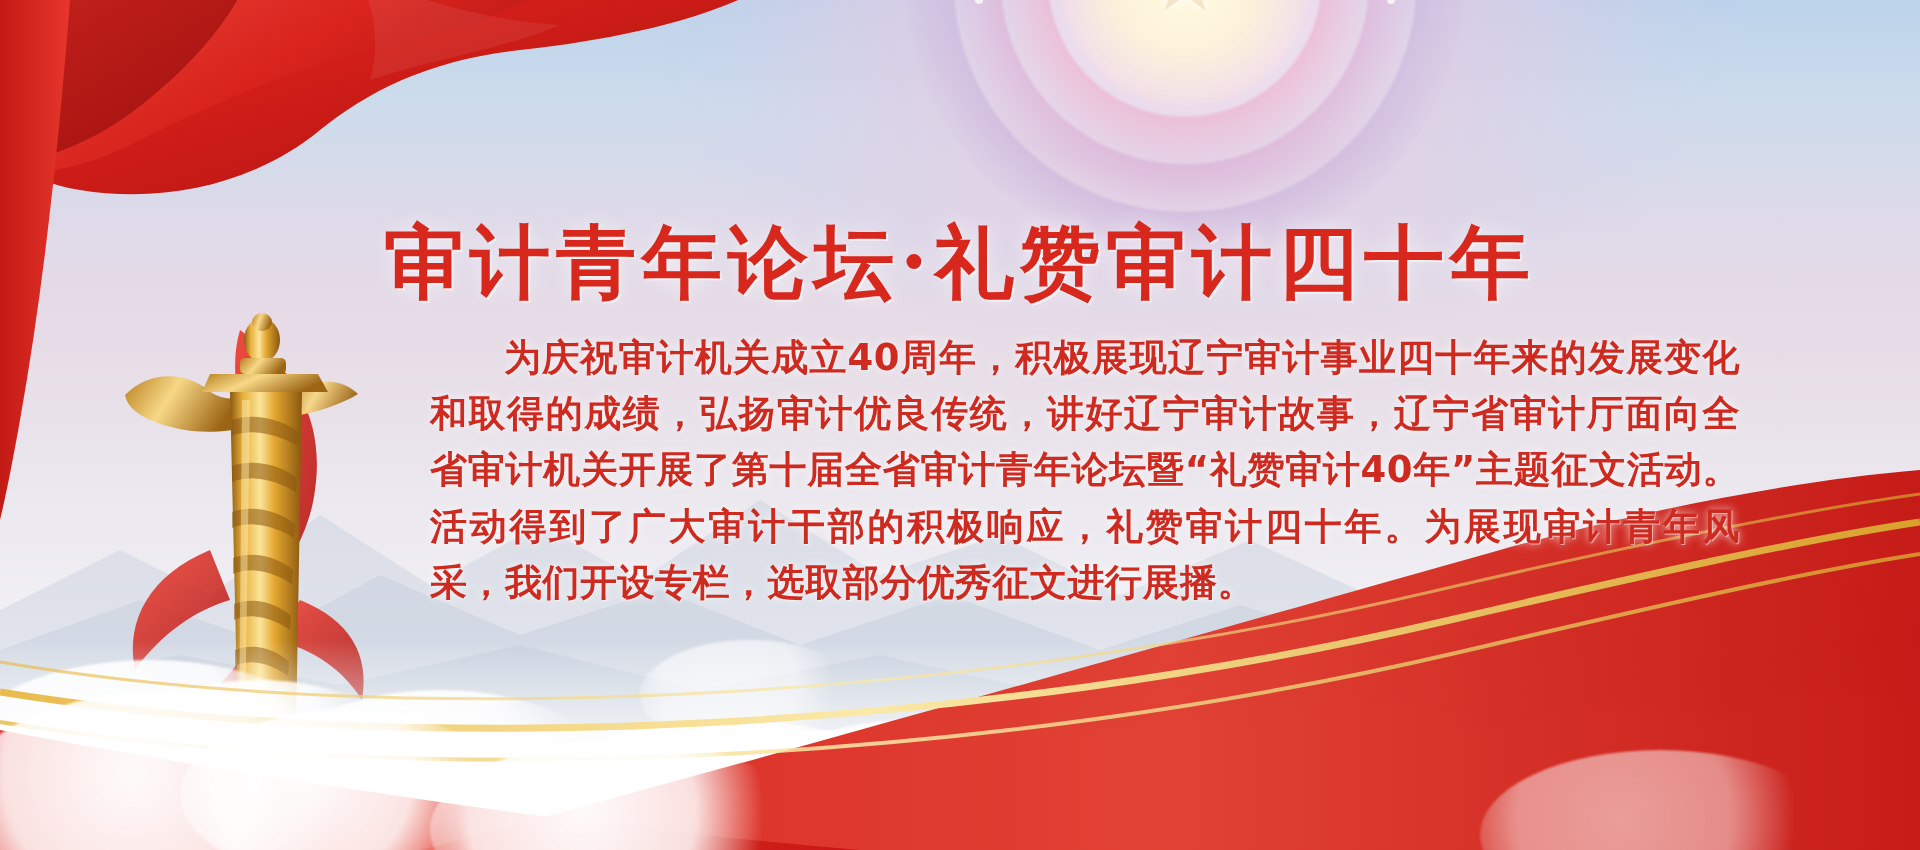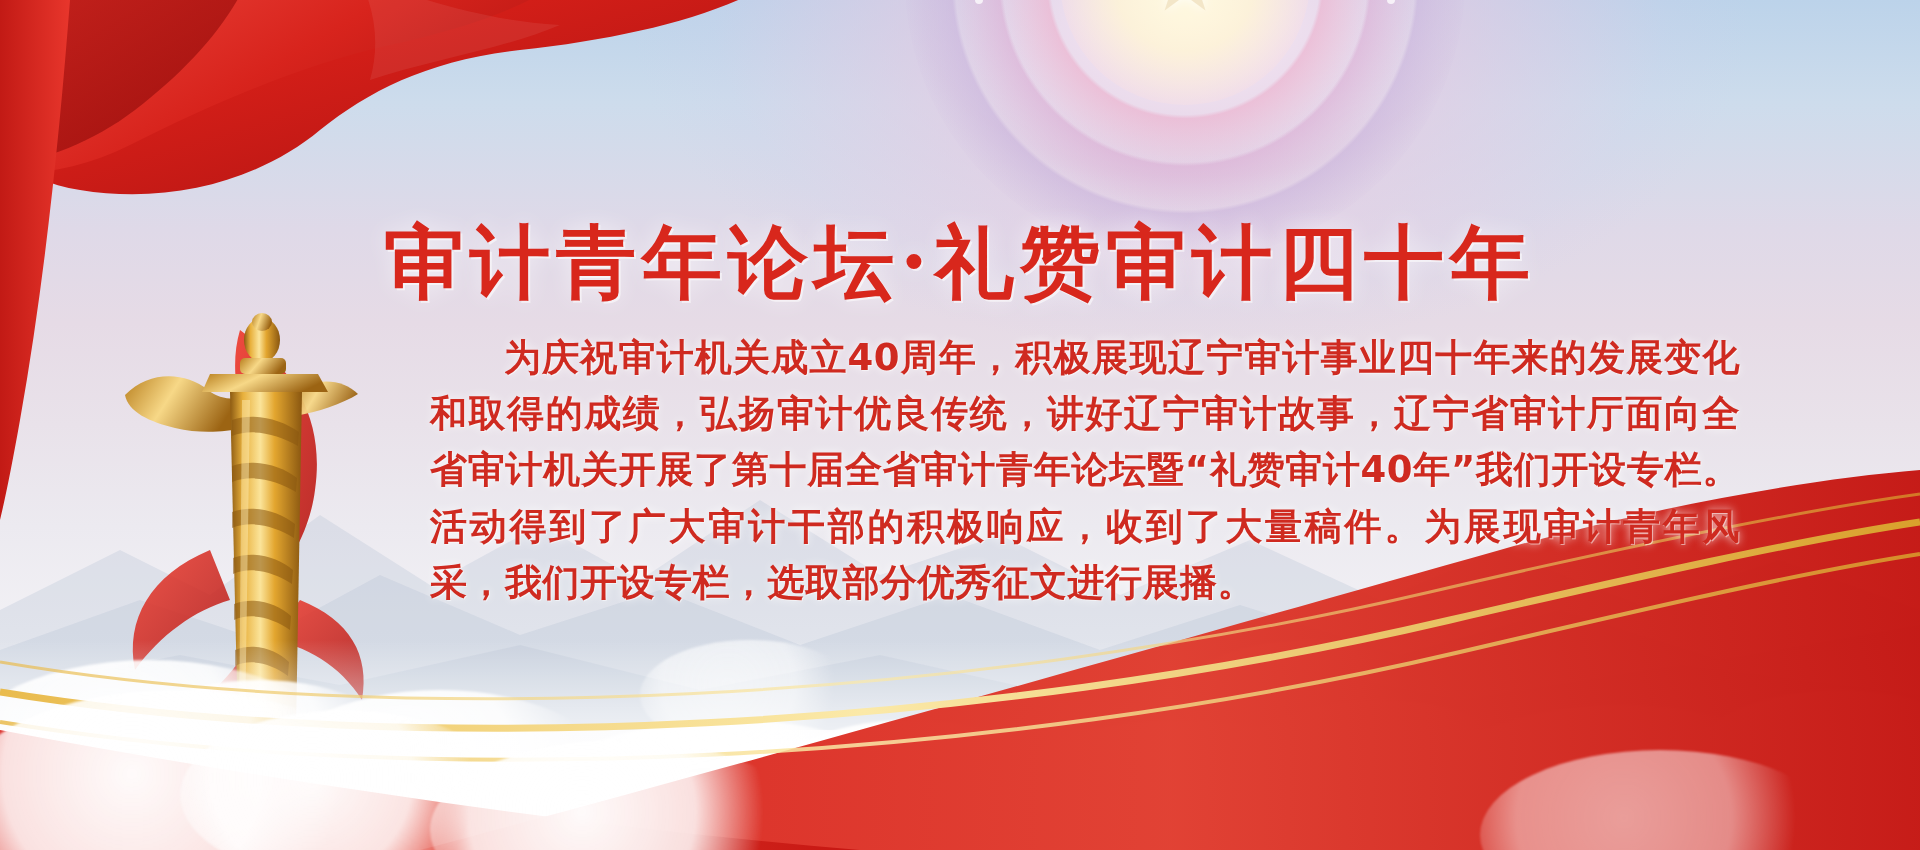--- a/index.html
+++ b/index.html
@@ -322,15 +322,15 @@
 
   <div class="cloudband" style="height:240px;">
     <div class="cloud" style="left:-40px; bottom:-50px; width:430px; height:210px;"></div>
     <div class="cloud" style="left:180px; bottom:-30px; width:330px; height:170px;"></div>
     <div class="cloud" style="left:430px; bottom:-70px; width:380px; height:180px;"></div>
     <div class="cloud" style="left:1480px; bottom:-70px; width:360px; height:170px; opacity:0.55;"></div>
   </div>
 
   <div class="title">审计青年论坛·礼赞审计四十年</div>
 
-  <div class="body-copy">为庆祝审计机关成立40周年，积极展现辽宁审计事业四十年来的发展变化和取得的成绩，弘扬审计优良传统，讲好辽宁审计故事，辽宁省审计厅面向全省审计机关开展了第十届全省审计青年论坛暨“礼赞审计40年”我们开设专栏。活动得到了广大审计干部的积极响应，收到了大量稿件。为展现审计青年风采，我们开设专栏，选取部分优秀征文进行展播。</div>
+  <div class="body-copy">为庆祝审计机关成立40周年，积极展现辽宁审计事业四十年来的发展变化和取得的成绩，弘扬审计优良传统，讲好辽宁审计故事，辽宁省审计厅面向全省审计机关开展了第十届全省审计青年论坛暨“礼赞审计40年”主题征文活动。活动得到了广大审计干部的积极响应，礼赞审计四十年。为展现审计青年风采，我们开设专栏，选取部分优秀征文进行展播。</div>
 
 </div>
 
 </body></html>

